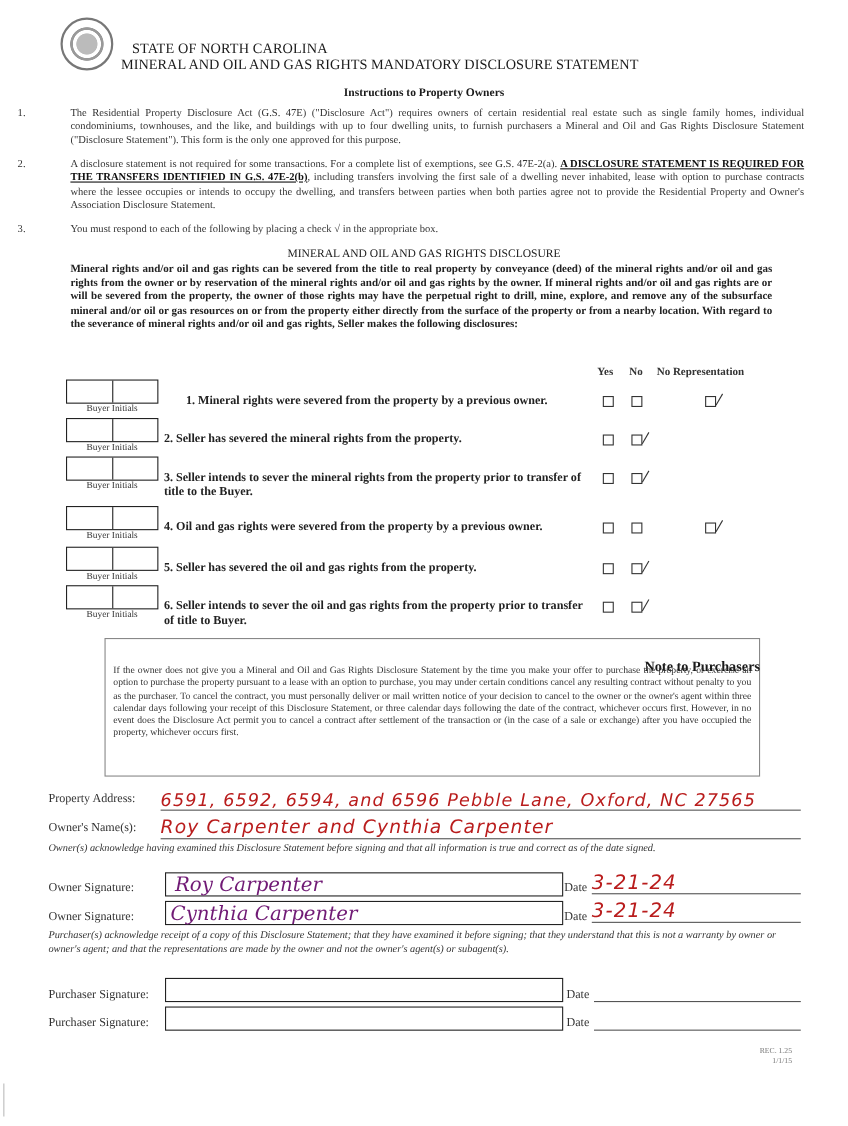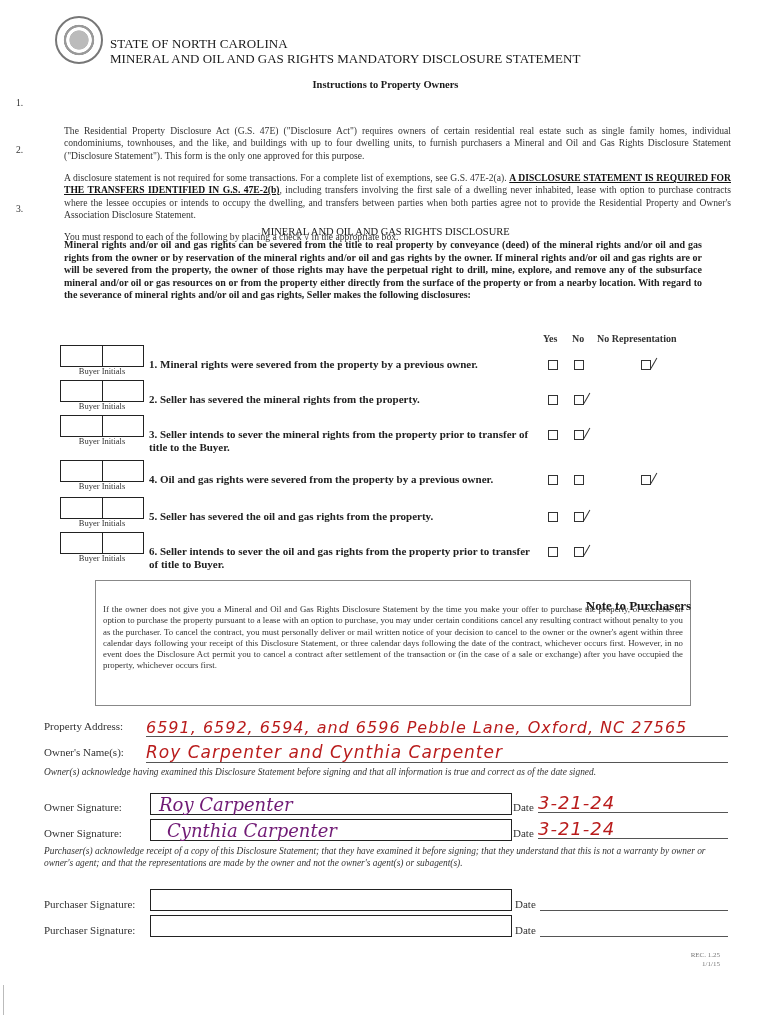--- a/index.html
+++ b/index.html
@@ -2,26 +2,26 @@
 <html><head>
 <meta charset="utf-8">
 <style>
   html, body { margin:0; padding:0; background:#fff; }
   body { width:771px; height:1024px; position:relative; overflow:hidden;
          font-family:"Liberation Serif","DejaVu Serif",serif; color:#1a1a1a; }
   .abs { position:absolute; }
   .seal { left:55px; top:16px; width:48px; height:48px; border-radius:50%;
           border:2px solid #777; box-sizing:border-box; background:
           radial-gradient(circle, #bbb 0 30%, #fff 32% 40%, #999 42% 48%, #fff 50%); }
-  .title1 { left:110px; top:36px; font-size:13px; letter-spacing:0.1px; }
+  .title1 { left:120px; top:36px; font-size:13px; letter-spacing:0.1px; }
   .title2 { left:110px; top:51px; font-size:13px; }
   .instr-h { left:0; width:771px; top:79px; text-align:center; font-size:10.5px; font-weight:bold; }
   .ol { left:16px; width:715px; font-size:9.6px; line-height:12.3px; color:#333; }
   .ol .num { position:absolute; left:0; }
-  .ol .txt { margin-left:48px; text-align:justify;margin-top:28px; }
+  .ol .txt { margin-left:48px; text-align:justify; }
   .u { text-decoration:underline; font-weight:bold; color:#111; }
   .sec-h { left:0; width:771px; top:226px; text-align:center; font-size:10.5px; }
   .sec-p { left:64px; width:638px; top:239px; font-size:10px; line-height:12.6px; font-weight:bold; text-align:justify; color:#222; }
   .colhdr { top:333px; font-size:10px; font-weight:bold; color:#333; }
   .initials { left:60px; width:84px; height:22px; border:1.3px solid #222; box-sizing:border-box; }
   .initials::after { content:""; position:absolute; left:41px; top:0; bottom:0; border-left:1.3px solid #222; }
   .init-lbl { left:60px; width:84px; text-align:center; font-size:8.5px; color:#333; }
   .q { left:149px; font-size:11px; font-weight:bold; line-height:13px; color:#222; }
   .cb { width:10px; height:10px; border:1.2px solid #333; box-sizing:border-box; }
   .chk::after { content:""; position:absolute; left:3px; top:-6px; width:9px; height:12px;
@@ -62,21 +62,21 @@
 <div class="abs sec-h">MINERAL AND OIL AND GAS RIGHTS DISCLOSURE</div>
 <div class="abs sec-p">Mineral rights and/or oil and gas rights can be severed from the title to real property by conveyance (deed) of the mineral rights and/or oil and gas rights from the owner or by reservation of the mineral rights and/or oil and gas rights by the owner. If mineral rights and/or oil and gas rights are or will be severed from the property, the owner of those rights may have the perpetual right to drill, mine, explore, and remove any of the subsurface mineral and/or oil or gas resources on or from the property either directly from the surface of the property or from a nearby location. With regard to the severance of mineral rights and/or oil and gas rights, Seller makes the following disclosures:</div>
 
 <div class="abs colhdr" style="left:543px;font-family:Liberation Serif, serif;">Yes</div>
 <div class="abs colhdr" style="left:572px;">No</div>
 <div class="abs colhdr" style="left:597px;">No Representation</div>
 
 <div id="questions">
     <div class="abs initials" style="top:345px;"></div>
     <div class="abs init-lbl" style="top:366px;">Buyer Initials</div>
-    <div class="abs q" style="top:358px;width:390px;">1. Mineral rights were severed from the property by a previous owner.</div>
+    <div class="abs q" style="top:358px;width:390px;margin-left:20px;">1. Mineral rights were severed from the property by a previous owner.</div>
     <div class="abs cb" style="left:548px;top:360px;"></div>
     <div class="abs cb" style="left:574px;top:360px;"></div>
     <div class="abs cb chk" style="left:641px;top:360px;"></div>
     <div class="abs initials" style="top:380px;"></div>
     <div class="abs init-lbl" style="top:401px;">Buyer Initials</div>
     <div class="abs q" style="top:393px;width:390px;">2. Seller has severed the mineral rights from the property.</div>
     <div class="abs cb" style="left:548px;top:395px;"></div>
     <div class="abs cb chk" style="left:574px;top:395px;"></div>
     <div class="abs initials" style="top:415px;"></div>
     <div class="abs init-lbl" style="top:436px;">Buyer Initials</div>
@@ -121,21 +121,21 @@
 <div class="abs sigbox" style="top:793px;">
   <span class="sig" style="margin-left:8px;">Roy Carpenter</span>
 </div>
 <div class="abs lbl" style="left:513px;top:801px;">Date</div>
 <div class="abs line" style="left:538px;top:792px;width:190px;height:20px;">
   <span class="hand" style="font-size:18px;">3-21-24</span>
 </div>
 
 <div class="abs lbl" style="left:44px;top:827px;">Owner Signature:</div>
 <div class="abs sigbox" style="top:819px;">
-  <span class="sig" style="margin-left:16px;">Cynthia Carpenter</span>
+  <span class="sig" style="margin-left:4px;">Cynthia Carpenter</span>
 </div>
 <div class="abs lbl" style="left:513px;top:827px;">Date</div>
 <div class="abs line" style="left:538px;top:818px;width:190px;height:20px;">
   <span class="hand" style="font-size:18px;">3-21-24</span>
 </div>
 
 <div class="abs ital" style="left:44px;top:846px;width:685px;font-style:italic;">Purchaser(s) acknowledge receipt of a copy of this Disclosure Statement; that they have examined it before signing; that they understand that this is not a warranty by owner or owner's agent; and that the representations are made by the owner and not the owner's agent(s) or subagent(s).</div>
 
 <div class="abs lbl" style="left:44px;top:898px;">Purchaser Signature:</div>
 <div class="abs sigbox" style="top:889px;"></div>

